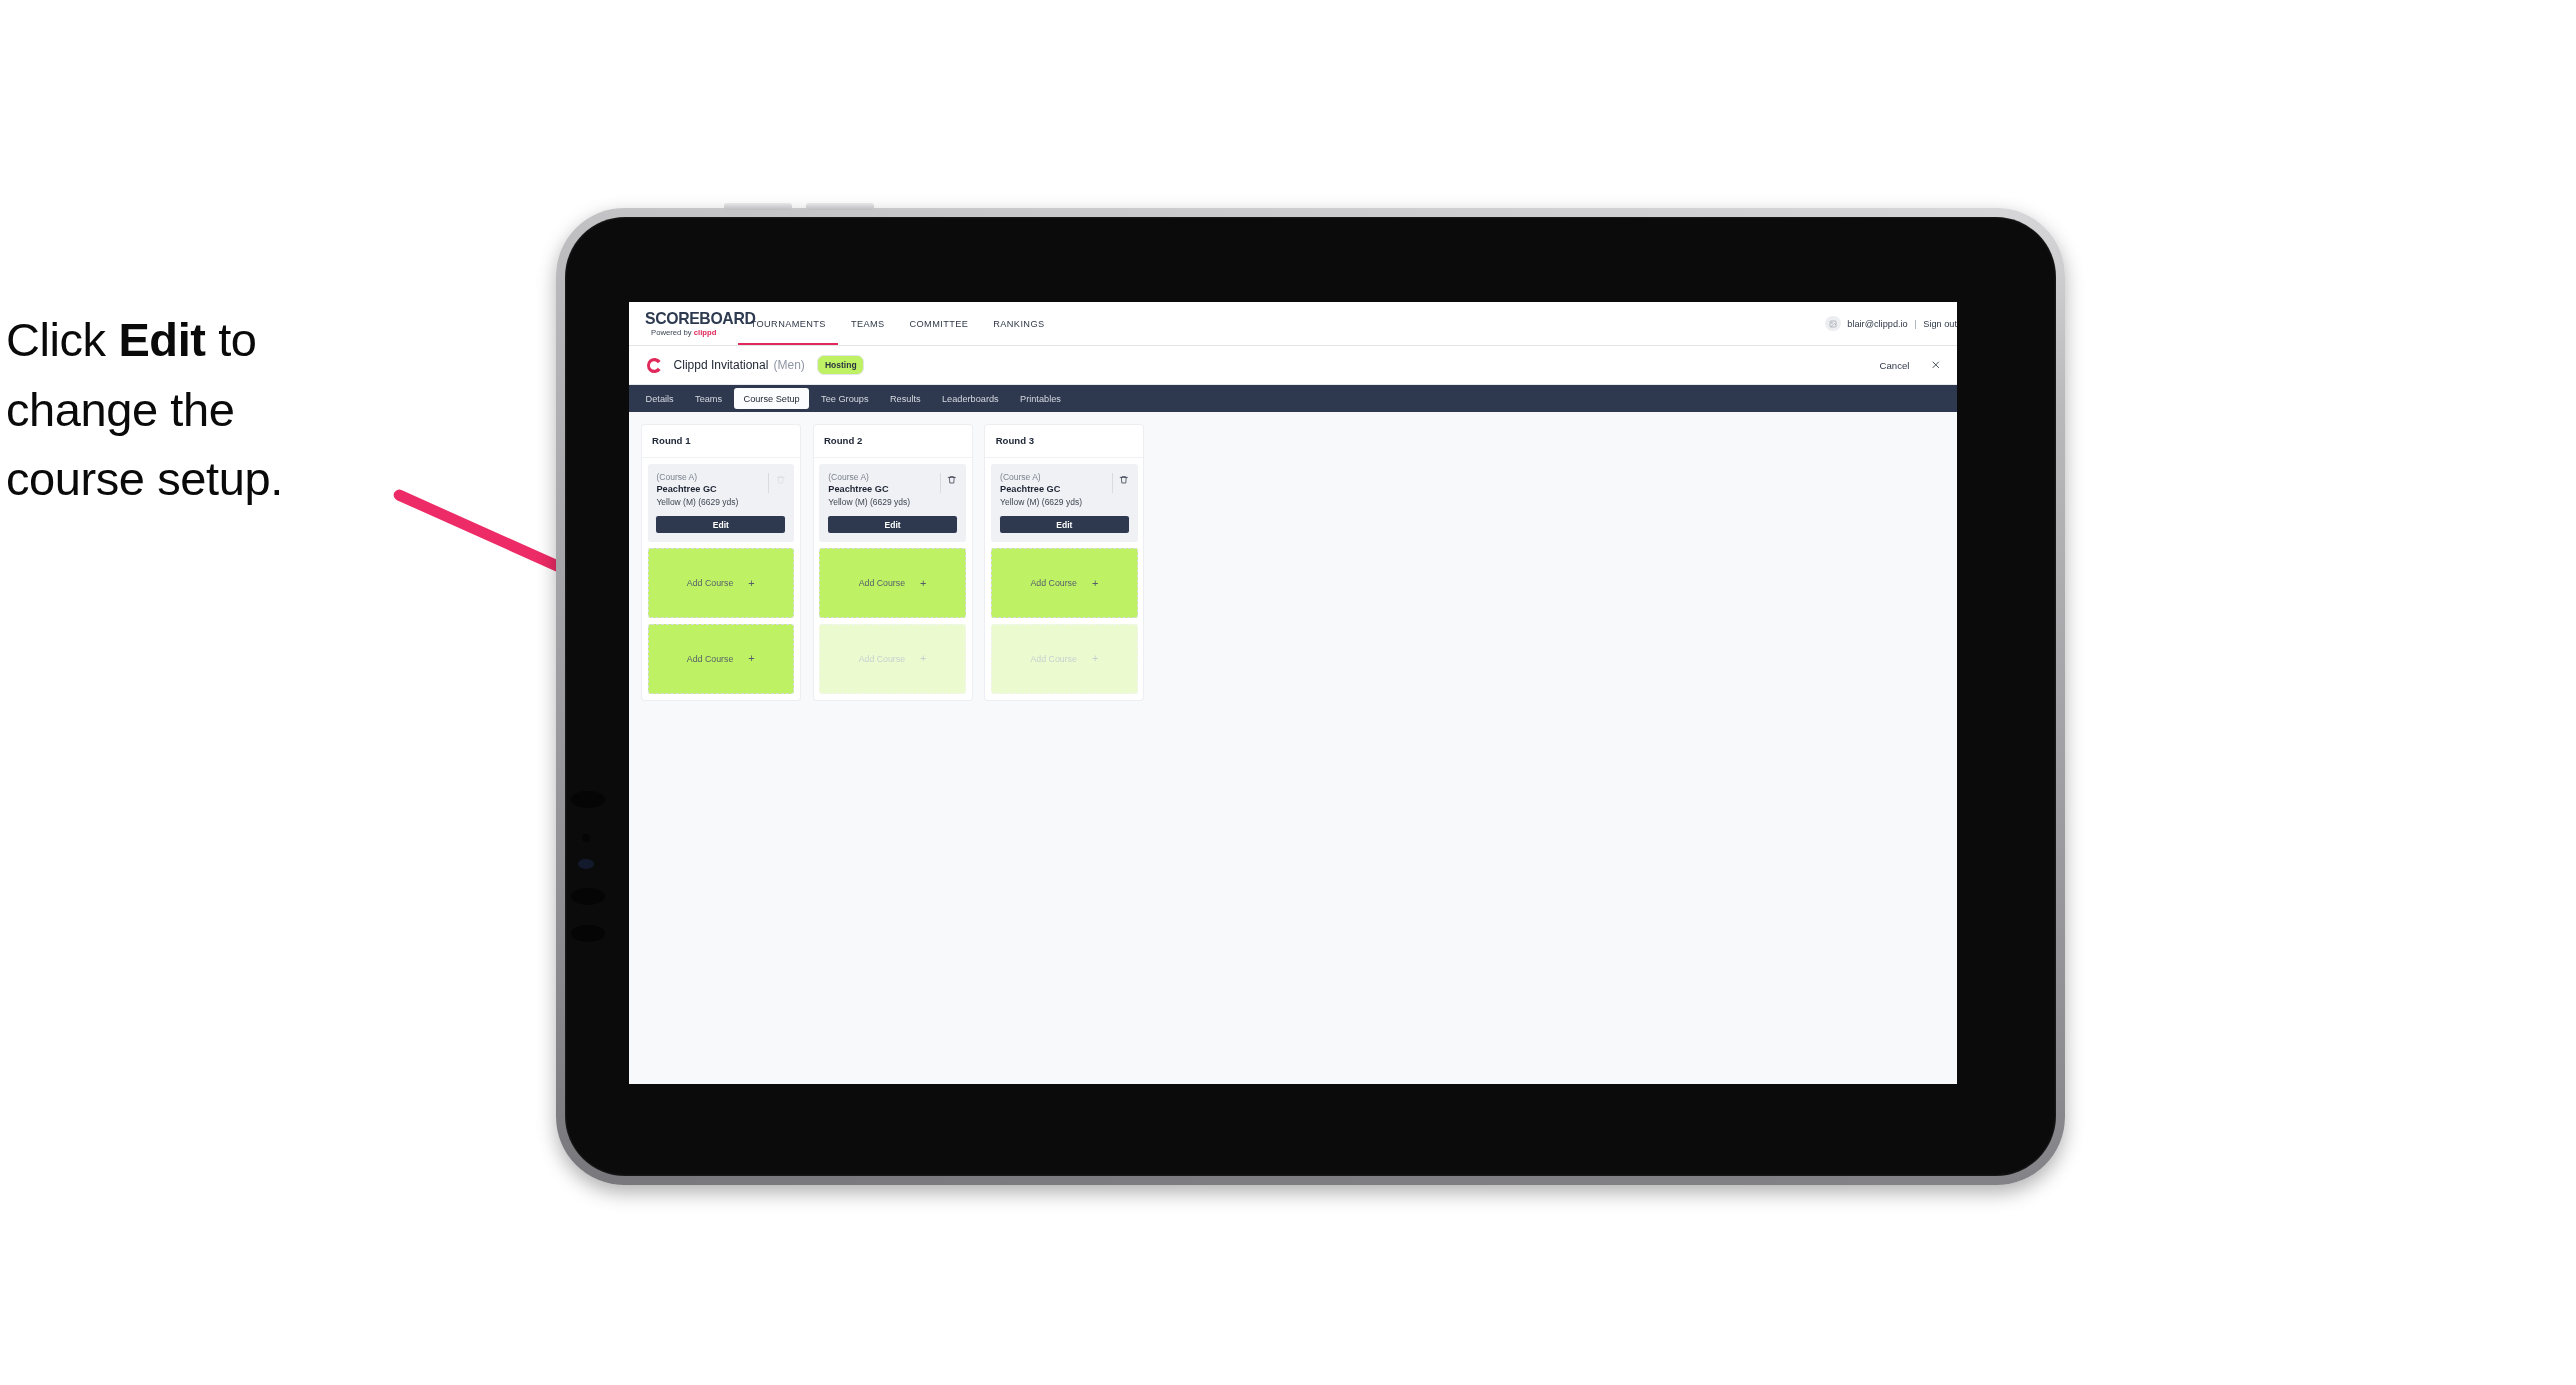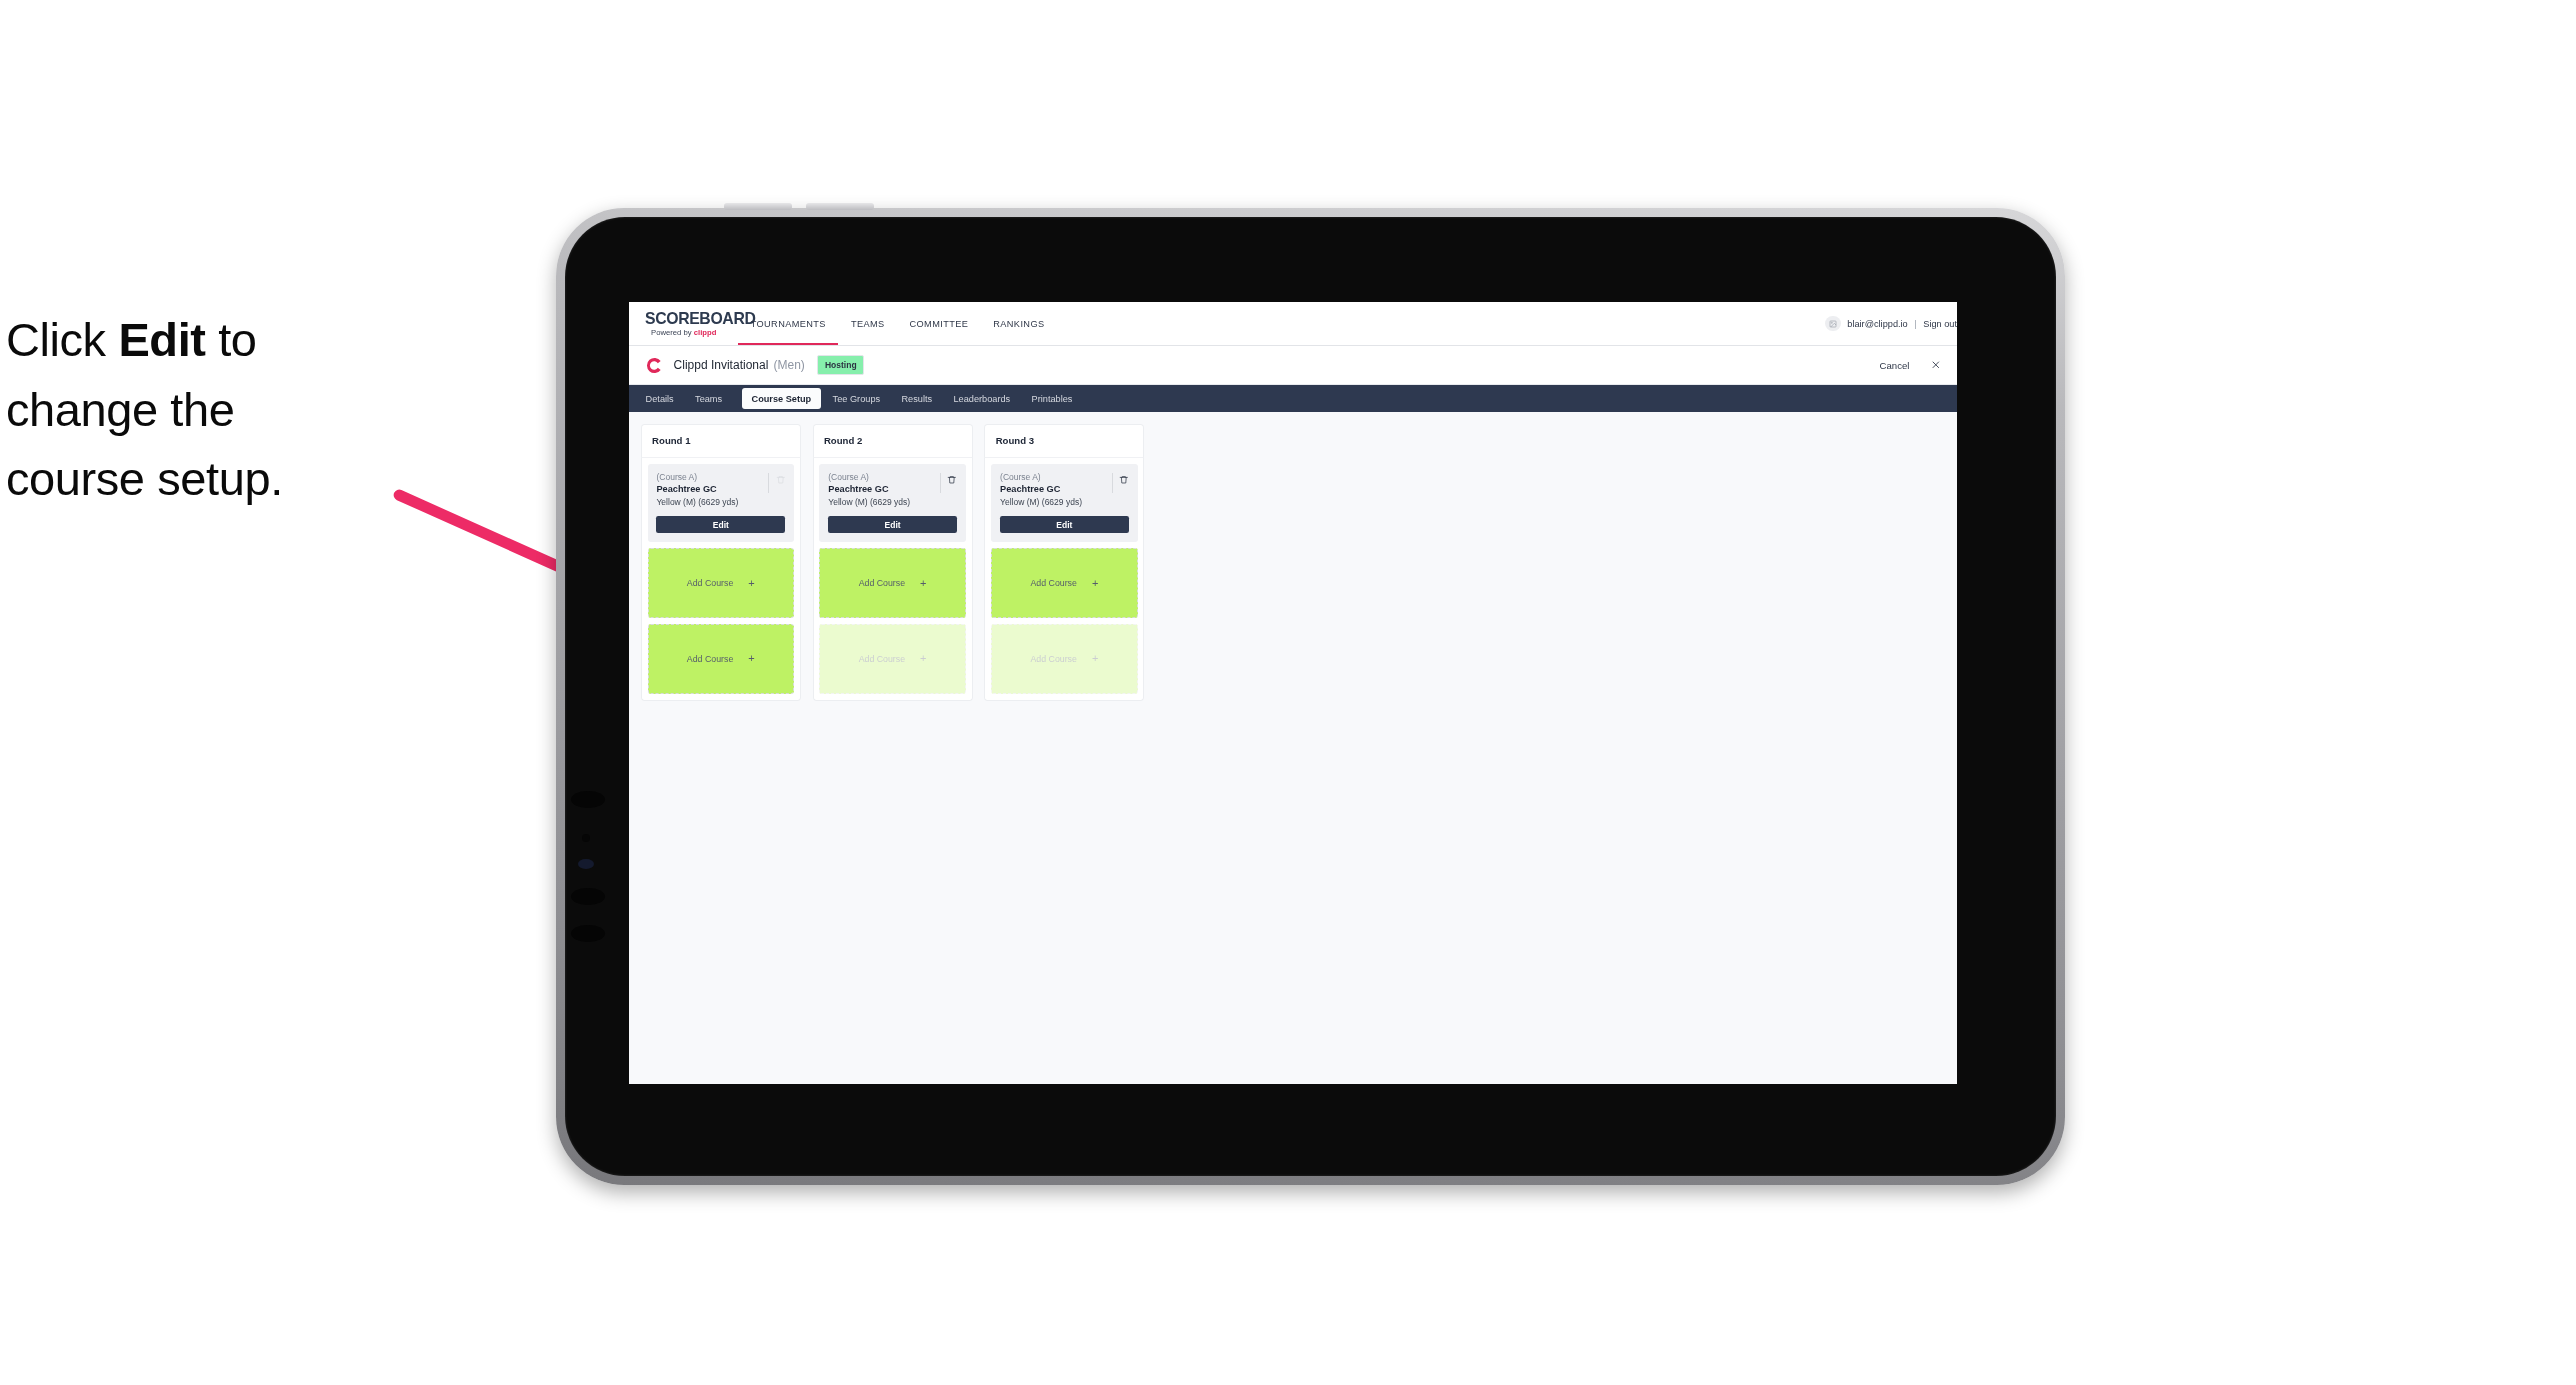--- a/index.html
+++ b/index.html
@@ -66,30 +66,30 @@
   .navright .sep{font-size:9.2px;color:#9aa0ab;}
   .navright .so{font-size:9.2px;color:#2f3748;cursor:pointer;}
 
   
   .titlerow{height:38px;background:#ffffff;display:flex;align-items:center;
             padding:0 16px;border-bottom:0.7px solid #e8eaee;}
   .clogo{width:19px;height:19px;position:relative;margin-right:9.6px;flex:none;}
   .clogo svg{display:block;}
   .tname{font-size:12px;color:#1e2531;font-weight:400;}
   .tgender{font-size:12px;color:#8f96a3;margin-left:5.2px;}
-  .hostbadge{margin-left:12.5px;border:0.7px solid #e3e5ea;border-radius:2px;
-             padding:3.7px 6.6px;font-size:8.5px;font-weight:700;color:#2b3342;background:#86efac;}
+  .hostbadge{margin-left:12.5px;border:0.7px solid #e3e5ea;border-radius:7px;
+             padding:3.7px 6.6px;font-size:8.5px;font-weight:700;color:#2b3342;background:#bef264;}
   .cancelbtn{margin-left:auto;display:flex;align-items:center;gap:22px;
              font-size:9.6px;color:#2f3748;cursor:pointer;}
 
   
   .tabbar{height:27px;background:#2e3950;display:flex;align-items:center;padding-left:7px;gap:2.2px;}
   .tab{font-size:9.2px;color:#d6d9e0;padding:5.2px 9.6px;border-radius:2.9px;cursor:pointer;
        white-space:nowrap;}
-  .tab.active{background:#fbfcfd;color:#1d2433;font-weight:700;margin-left:8px;}
+  .tab.active{background:#fbfcfd;color:#1d2433;font-weight:400;}
 
   
   .appbody{padding:11.8px 11.8px;display:flex;gap:11.8px;align-items:flex-start;}
   .roundcol{width:160px;flex:none;}
   .roundhead{background:#ffffff;border:0.7px solid #eceef1;border-bottom:none;
              border-radius:3.7px 3.7px 0 0;height:33px;display:flex;align-items:center;
              padding-left:10.3px;box-sizing:border-box;}
   .roundhead span{font-size:9.6px;font-weight:700;color:#202838;}
   .roundbody{background:#ffffff;border:0.7px solid #eceef1;border-top:0.7px solid #f0f1f4;
              border-radius:0 0 3.7px 3.7px;padding:5.9px;box-sizing:border-box;}

